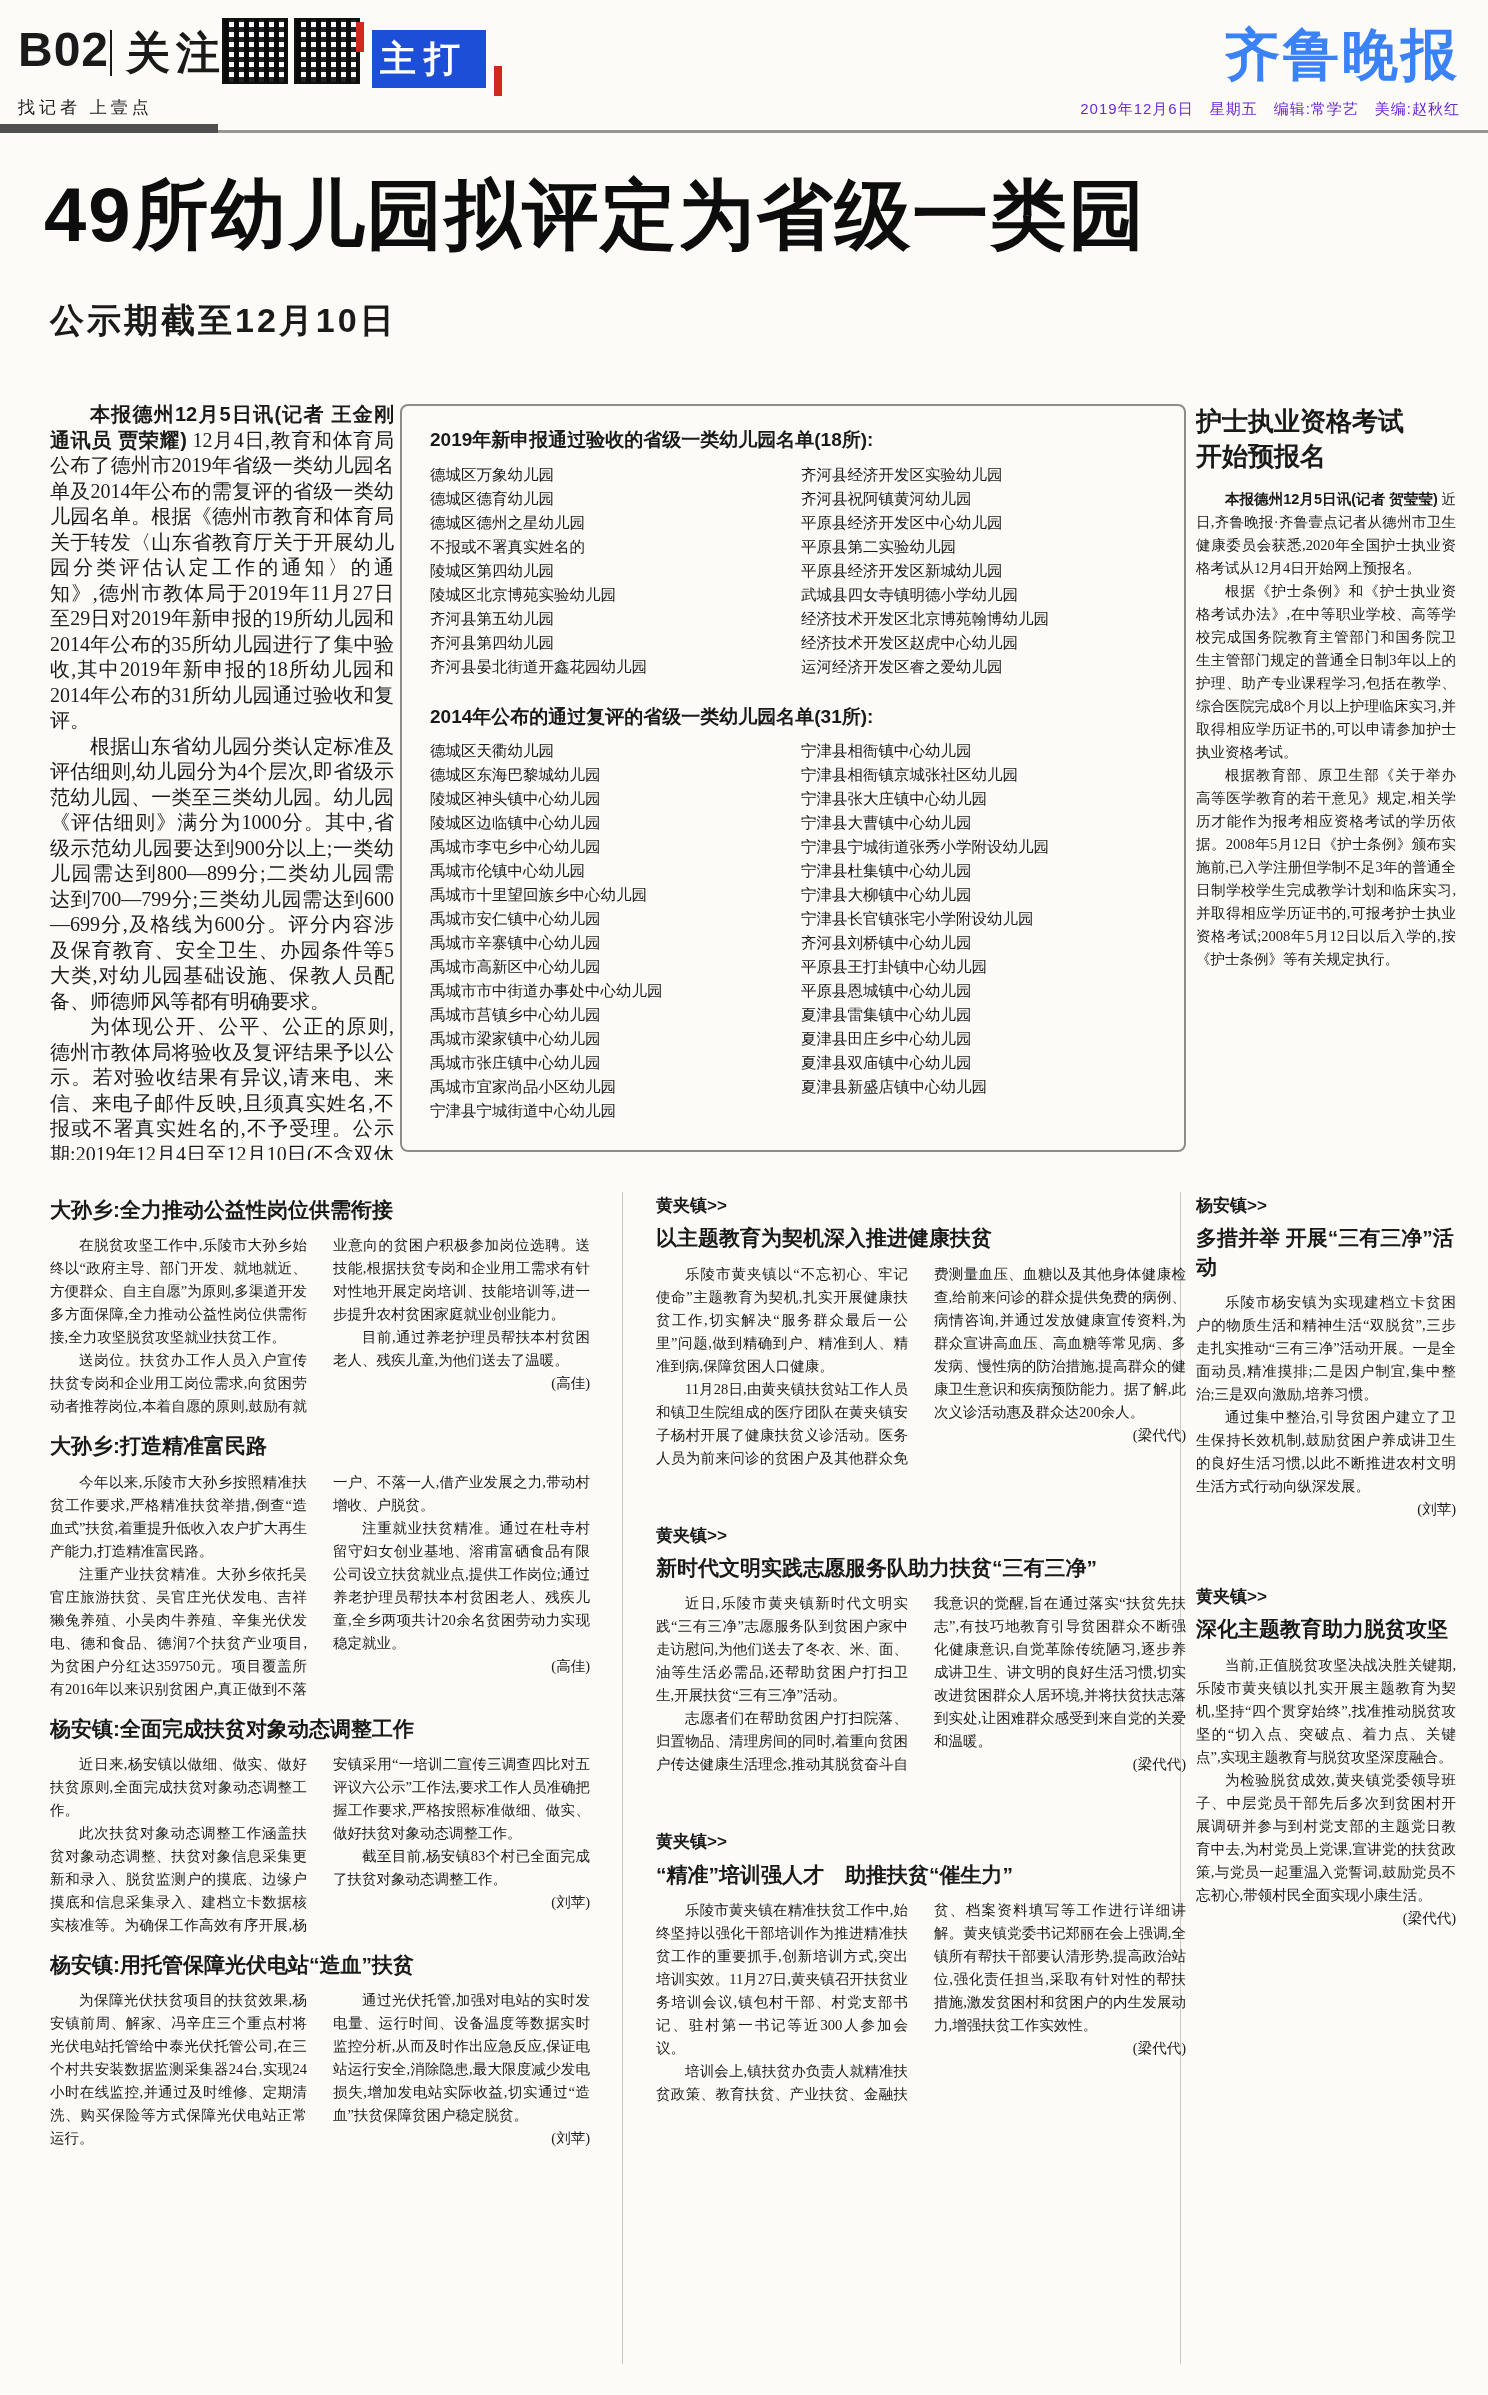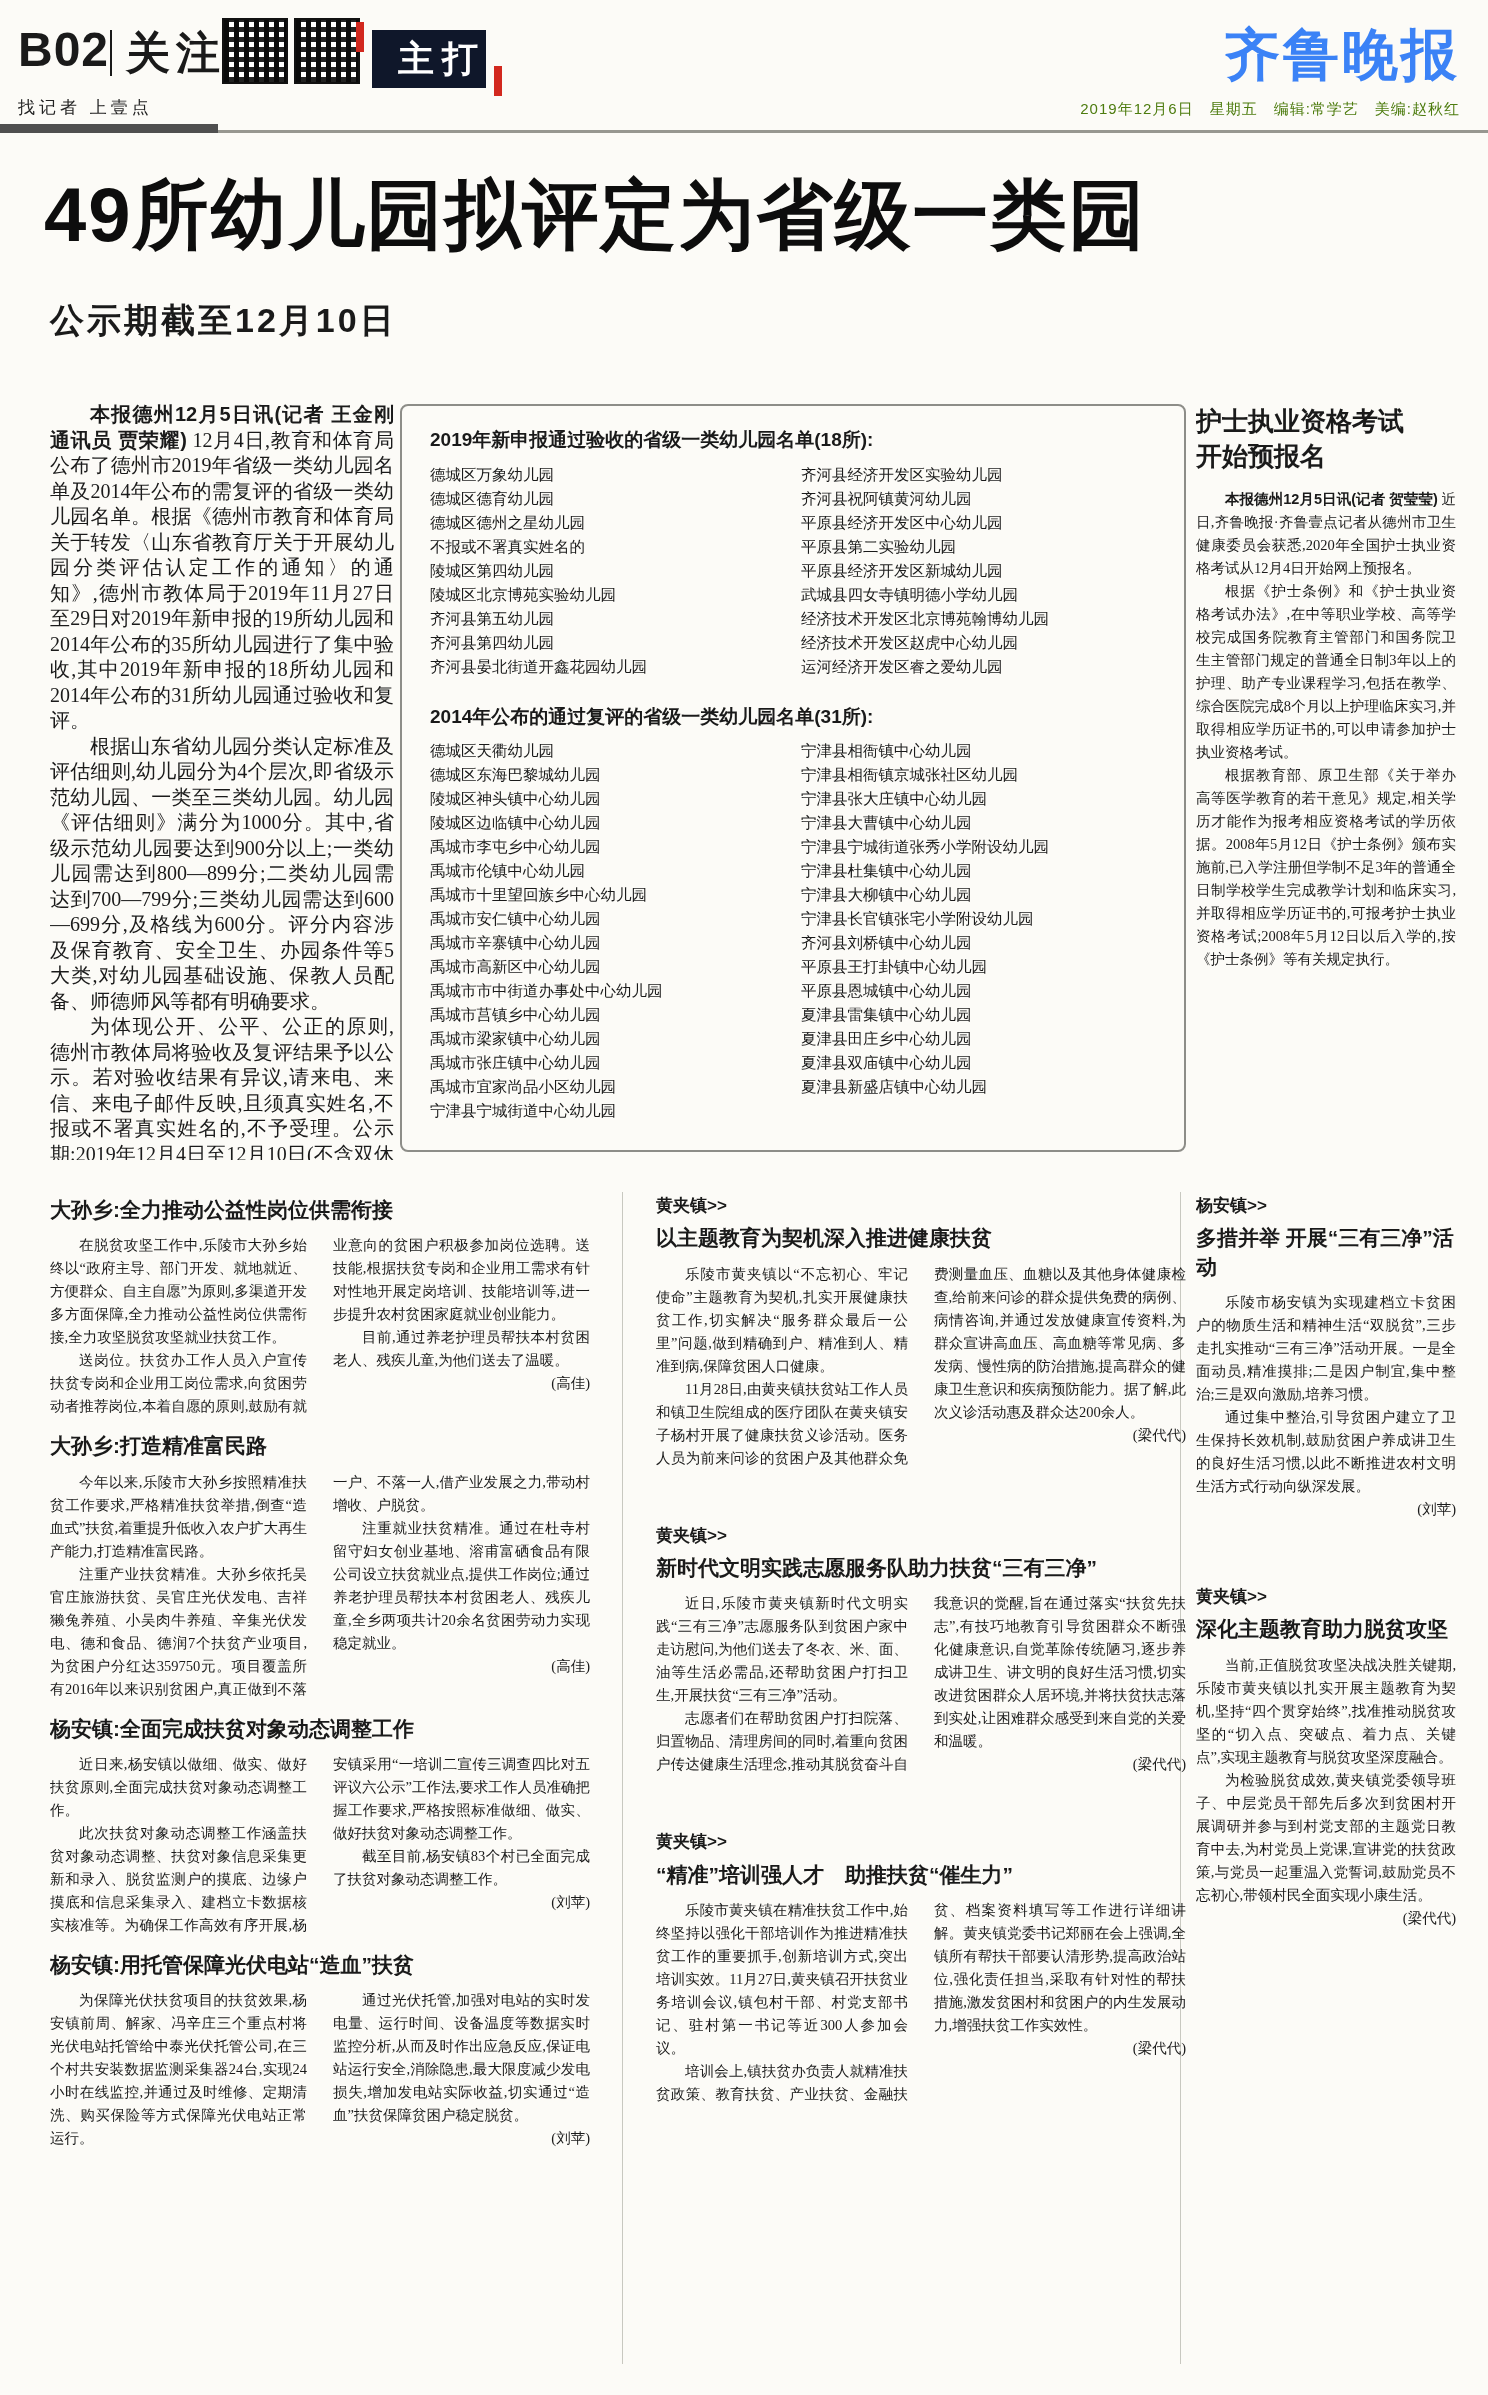--- a/index.html
+++ b/index.html
@@ -9,26 +9,26 @@
   
   .pagecode{position:absolute;left:18px;top:22px;font:900 48px "Liberation Sans",sans-serif;letter-spacing:1px;}
   .vdiv{position:absolute;left:110px;top:30px;width:2px;height:46px;background:#1a1a1a;}
   .section-name{position:absolute;left:126px;top:24px;font:900 44px "Liberation Sans",sans-serif;letter-spacing:6px;}
   .tagline{position:absolute;left:18px;top:96px;font:17px "Liberation Sans",sans-serif;letter-spacing:4px;color:#222;}
   .qr{position:absolute;top:18px;width:62px;height:62px;border:2px solid #111;
       background:
         repeating-linear-gradient(0deg,rgba(10,10,10,.9) 0 5px,transparent 5px 10px),
         repeating-linear-gradient(90deg,#0a0a0a 0 5px,#fff 5px 10px);}
   .qr1{left:222px;} .qr2{left:294px;}
-  .badge{position:absolute;left:372px;top:30px;width:114px;height:58px;background:#0f172a;color:#fff;
-         font:900 36px/58px "Liberation Sans",sans-serif;text-align:right;letter-spacing:8px;text-indent:8px;}
+  .badge{position:absolute;left:372px;top:30px;width:114px;height:58px;background:#1d4ed8;color:#fff;
+         font:900 36px/58px "Liberation Sans",sans-serif;text-align:left;letter-spacing:8px;text-indent:8px;}
   .badge::before{content:"";position:absolute;left:-16px;top:-8px;width:8px;height:30px;background:#d2281e;}
   .badge::after{content:"";position:absolute;right:-16px;bottom:-8px;width:8px;height:30px;background:#d2281e;}
   .masthead{position:absolute;right:28px;top:18px;font:900 56px "Liberation Serif",serif;color:#3b82f6;letter-spacing:3px;}
-  .dateline{position:absolute;right:28px;top:100px;font:15px "Liberation Sans",sans-serif;color:#4d7c0f;letter-spacing:1px;}
+  .dateline{position:absolute;right:28px;top:100px;font:15px "Liberation Sans",sans-serif;color:#6d28d9;letter-spacing:1px;}
   .header-rule{position:absolute;left:0;top:130px;width:1488px;height:3px;background:#979790;}
   .header-rule-left{position:absolute;left:0;top:124px;width:218px;height:9px;background:#4f4f4f;}
 
   
   .headline{position:absolute;left:44px;top:172px;width:1400px;margin:0;
             font:900 76px/1.12 "Liberation Sans",sans-serif;letter-spacing:2px;color:#0d0d0d;}
   .subhead{position:absolute;left:50px;top:298px;font:600 34px "Liberation Sans",sans-serif;letter-spacing:3px;}
 
   
   .para{margin:0;text-indent:2em;}

